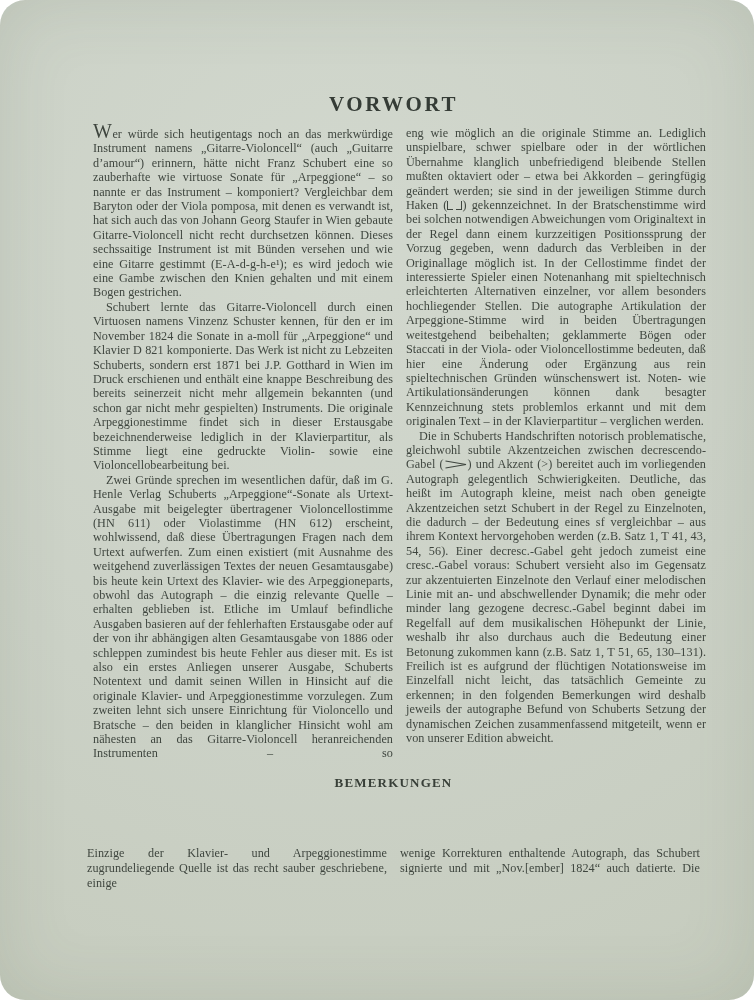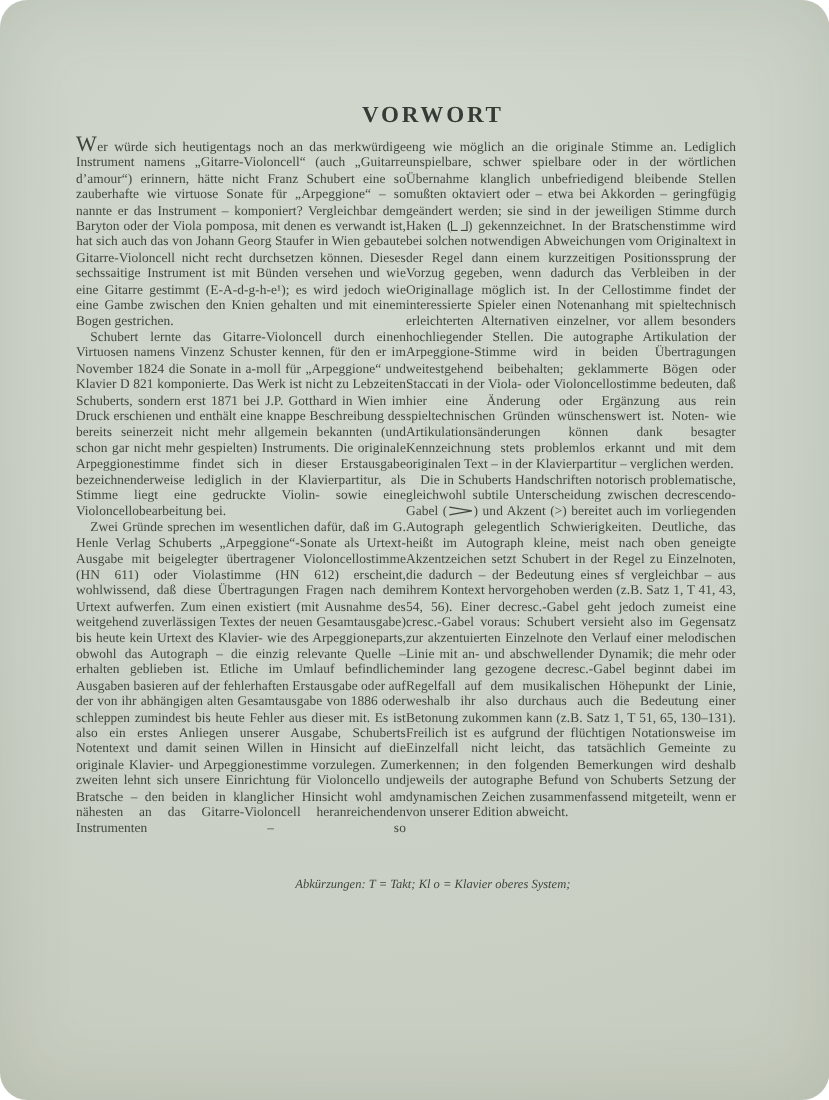--- a/index.html
+++ b/index.html
@@ -28,23 +28,24 @@
     margin: 0;
     text-align: center;
     font-size: 21px;
     font-weight: 700;
     letter-spacing: 2.5px;
     color: #353c36;
   }
   .columns {
     position: absolute;
     top: 126px;
-    left: 69px;
+    left: 93px;
     width: 613px;
     display: flex;
+    gap: 13px;
   }
   .col {
     width: 300px;
     font-size: 12.2px;
     line-height: 14.4px;
     text-align: justify;
     letter-spacing: 0.05px;
   }
   .col p { margin: 0; }
   .col p.indent { text-indent: 13px; }
@@ -120,26 +121,30 @@
   <div class="columns">
 
     <div class="col">
       <p><span class="initial">W</span><span>er würde sich heutigentags noch an das merkwürdige Instrument namens „Gitarre-Violoncell“ (auch „Guitarre d’amour“) erinnern, hätte nicht Franz Schubert eine so zauberhafte wie virtuose Sonate für „Arpeggione“ – so nannte er das Instrument – komponiert? Vergleichbar dem Baryton oder der Viola pomposa, mit denen es verwandt ist, hat sich auch das von Johann Georg Staufer in Wien gebaute Gitarre-Violoncell nicht recht durchsetzen können. Dieses sechssaitige Instrument ist mit Bünden versehen und wie eine Gitarre gestimmt (E-A-d-g-h-e¹); es wird jedoch wie eine Gambe zwischen den Knien gehalten und mit einem Bogen gestrichen.</span></p>
       <p class="indent">Schubert lernte das Gitarre-Violoncell durch einen Virtuosen namens Vinzenz Schuster kennen, für den er im November 1824 die Sonate in a-moll für „Arpeggione“ und Klavier D 821 komponierte. Das Werk ist nicht zu Lebzeiten Schuberts, sondern erst 1871 bei J.P. Gotthard in Wien im Druck erschienen und enthält eine knappe Beschreibung des bereits seinerzeit nicht mehr allgemein bekannten (und schon gar nicht mehr gespielten) Instruments. Die originale Arpeggionestimme findet sich in dieser Erstausgabe bezeichnenderweise lediglich in der Klavierpartitur, als Stimme liegt eine gedruckte Violin- sowie eine Violoncellobearbeitung bei.</p>
       <p class="indent justify-last">Zwei Gründe sprechen im wesentlichen dafür, daß im G. Henle Verlag Schuberts „Arpeggione“-Sonate als Urtext-Ausgabe mit beigelegter übertragener Violoncellostimme (HN 611) oder Violastimme (HN 612) erscheint, wohlwissend, daß diese Übertragungen Fragen nach dem Urtext aufwerfen. Zum einen existiert (mit Ausnahme des weitgehend zuverlässigen Textes der neuen Gesamtausgabe) bis heute kein Urtext des Klavier- wie des Arpeggioneparts, obwohl das Autograph – die einzig relevante Quelle – erhalten geblieben ist. Etliche im Umlauf befindliche Ausgaben basieren auf der fehlerhaften Erstausgabe oder auf der von ihr abhängigen alten Gesamtausgabe von 1886 oder schleppen zumindest bis heute Fehler aus dieser mit. Es ist also ein erstes Anliegen unserer Ausgabe, Schuberts Notentext und damit seinen Willen in Hinsicht auf die originale Klavier- und Arpeggionestimme vorzulegen. Zum zweiten lehnt sich unsere Einrichtung für Violoncello und Bratsche – den beiden in klanglicher Hinsicht wohl am nähesten an das Gitarre-Violoncell heranreichenden Instrumenten – so</p>
     </div>
 
     <div class="col">
       <p><span>eng wie möglich an die originale Stimme an. Lediglich unspielbare, schwer spielbare oder in der wörtlichen Übernahme klanglich unbefriedigend bleibende Stellen mußten oktaviert oder – etwa bei Akkorden – geringfügig geändert werden; sie sind in der jeweiligen Stimme durch Haken (</span><span class="haken haken-left"></span><span class="haken haken-right"></span><span>) gekennzeichnet. In der Bratschenstimme wird bei solchen notwendigen Abweichungen vom Originaltext in der Regel dann einem kurzzeitigen Positionssprung der Vorzug gegeben, wenn dadurch das Verbleiben in der Originallage möglich ist. In der Cellostimme findet der interessierte Spieler einen Notenanhang mit spieltechnisch erleichterten Alternativen einzelner, vor allem besonders hochliegender Stellen. Die autographe Artikulation der Arpeggione-Stimme wird in beiden Übertragungen weitestgehend beibehalten; geklammerte Bögen oder Staccati in der Viola- oder Violoncellostimme bedeuten, daß hier eine Änderung oder Ergänzung aus rein spieltechnischen Gründen wünschenswert ist. Noten- wie Artikulationsänderungen können dank besagter Kennzeichnung stets problemlos erkannt und mit dem originalen Text – in der Klavierpartitur – verglichen werden.</span></p>
-      <p class="indent"><span>Die in Schuberts Handschriften notorisch problematische, gleichwohl subtile Unterscheidung zwischen decrescendo-Gabel (</span><svg class="hairpin" width="22" height="9" viewBox="0 0 22 9">
+      <p class="indent"><span>Die in Schuberts Handschriften notorisch problematische, gleichwohl subtile Akzentzeichen zwischen decrescendo-Gabel (</span><svg class="hairpin" width="22" height="9" viewBox="0 0 22 9">
             <path d="M0.5,1 L21,4.5 L0.5,8" fill="none" stroke="currentColor" stroke-width="1.1"></path>
           </svg><span>) und Akzent (&gt;) bereitet auch im vorliegenden Autograph gelegentlich Schwierigkeiten. Deutliche, das heißt im Autograph kleine, meist nach oben geneigte Akzentzeichen setzt Schubert in der Regel zu Einzelnoten, die dadurch – der Bedeutung eines sf vergleichbar – aus ihrem Kontext hervorgehoben werden (z.B. Satz 1, T 41, 43, 54, 56). Einer decresc.-Gabel geht jedoch zumeist eine cresc.-Gabel voraus: Schubert versieht also im Gegensatz zur akzentuierten Einzelnote den Verlauf einer melodischen Linie mit an- und abschwellender Dynamik; die mehr oder minder lang gezogene decresc.-Gabel beginnt dabei im Regelfall auf dem musikalischen Höhepunkt der Linie, weshalb ihr also durchaus auch die Bedeutung einer Betonung zukommen kann (z.B. Satz 1, T 51, 65, 130–131). Freilich ist es aufgrund der flüchtigen Notationsweise im Einzelfall nicht leicht, das tatsächlich Gemeinte zu erkennen; in den folgenden Bemerkungen wird deshalb jeweils der autographe Befund von Schuberts Setzung der dynamischen Zeichen zusammenfassend mitgeteilt, wenn er von unserer Edition abweicht.</span></p>
     </div>
 
   </div>
 
+  <h2 class="remarks-heading">BEMERKUNGEN</h2>
 
   <div class="abbrev">
-    <div>Abkürzungen: T = Takt; Kl o = Klavier oberes System;</div>
   </div>
 
+  <div class="bottom-cols">
+    <p class="col">Einzige der Klavier- und Arpeggionestimme zugrundeliegende Quelle ist das recht sauber geschriebene, einige</p>
+    <p class="col">wenige Korrekturen enthaltende Autograph, das Schubert signierte und mit „Nov.[ember] 1824“ auch datierte. Die</p>
+  </div>
 
 </div>
 
 </body></html>

